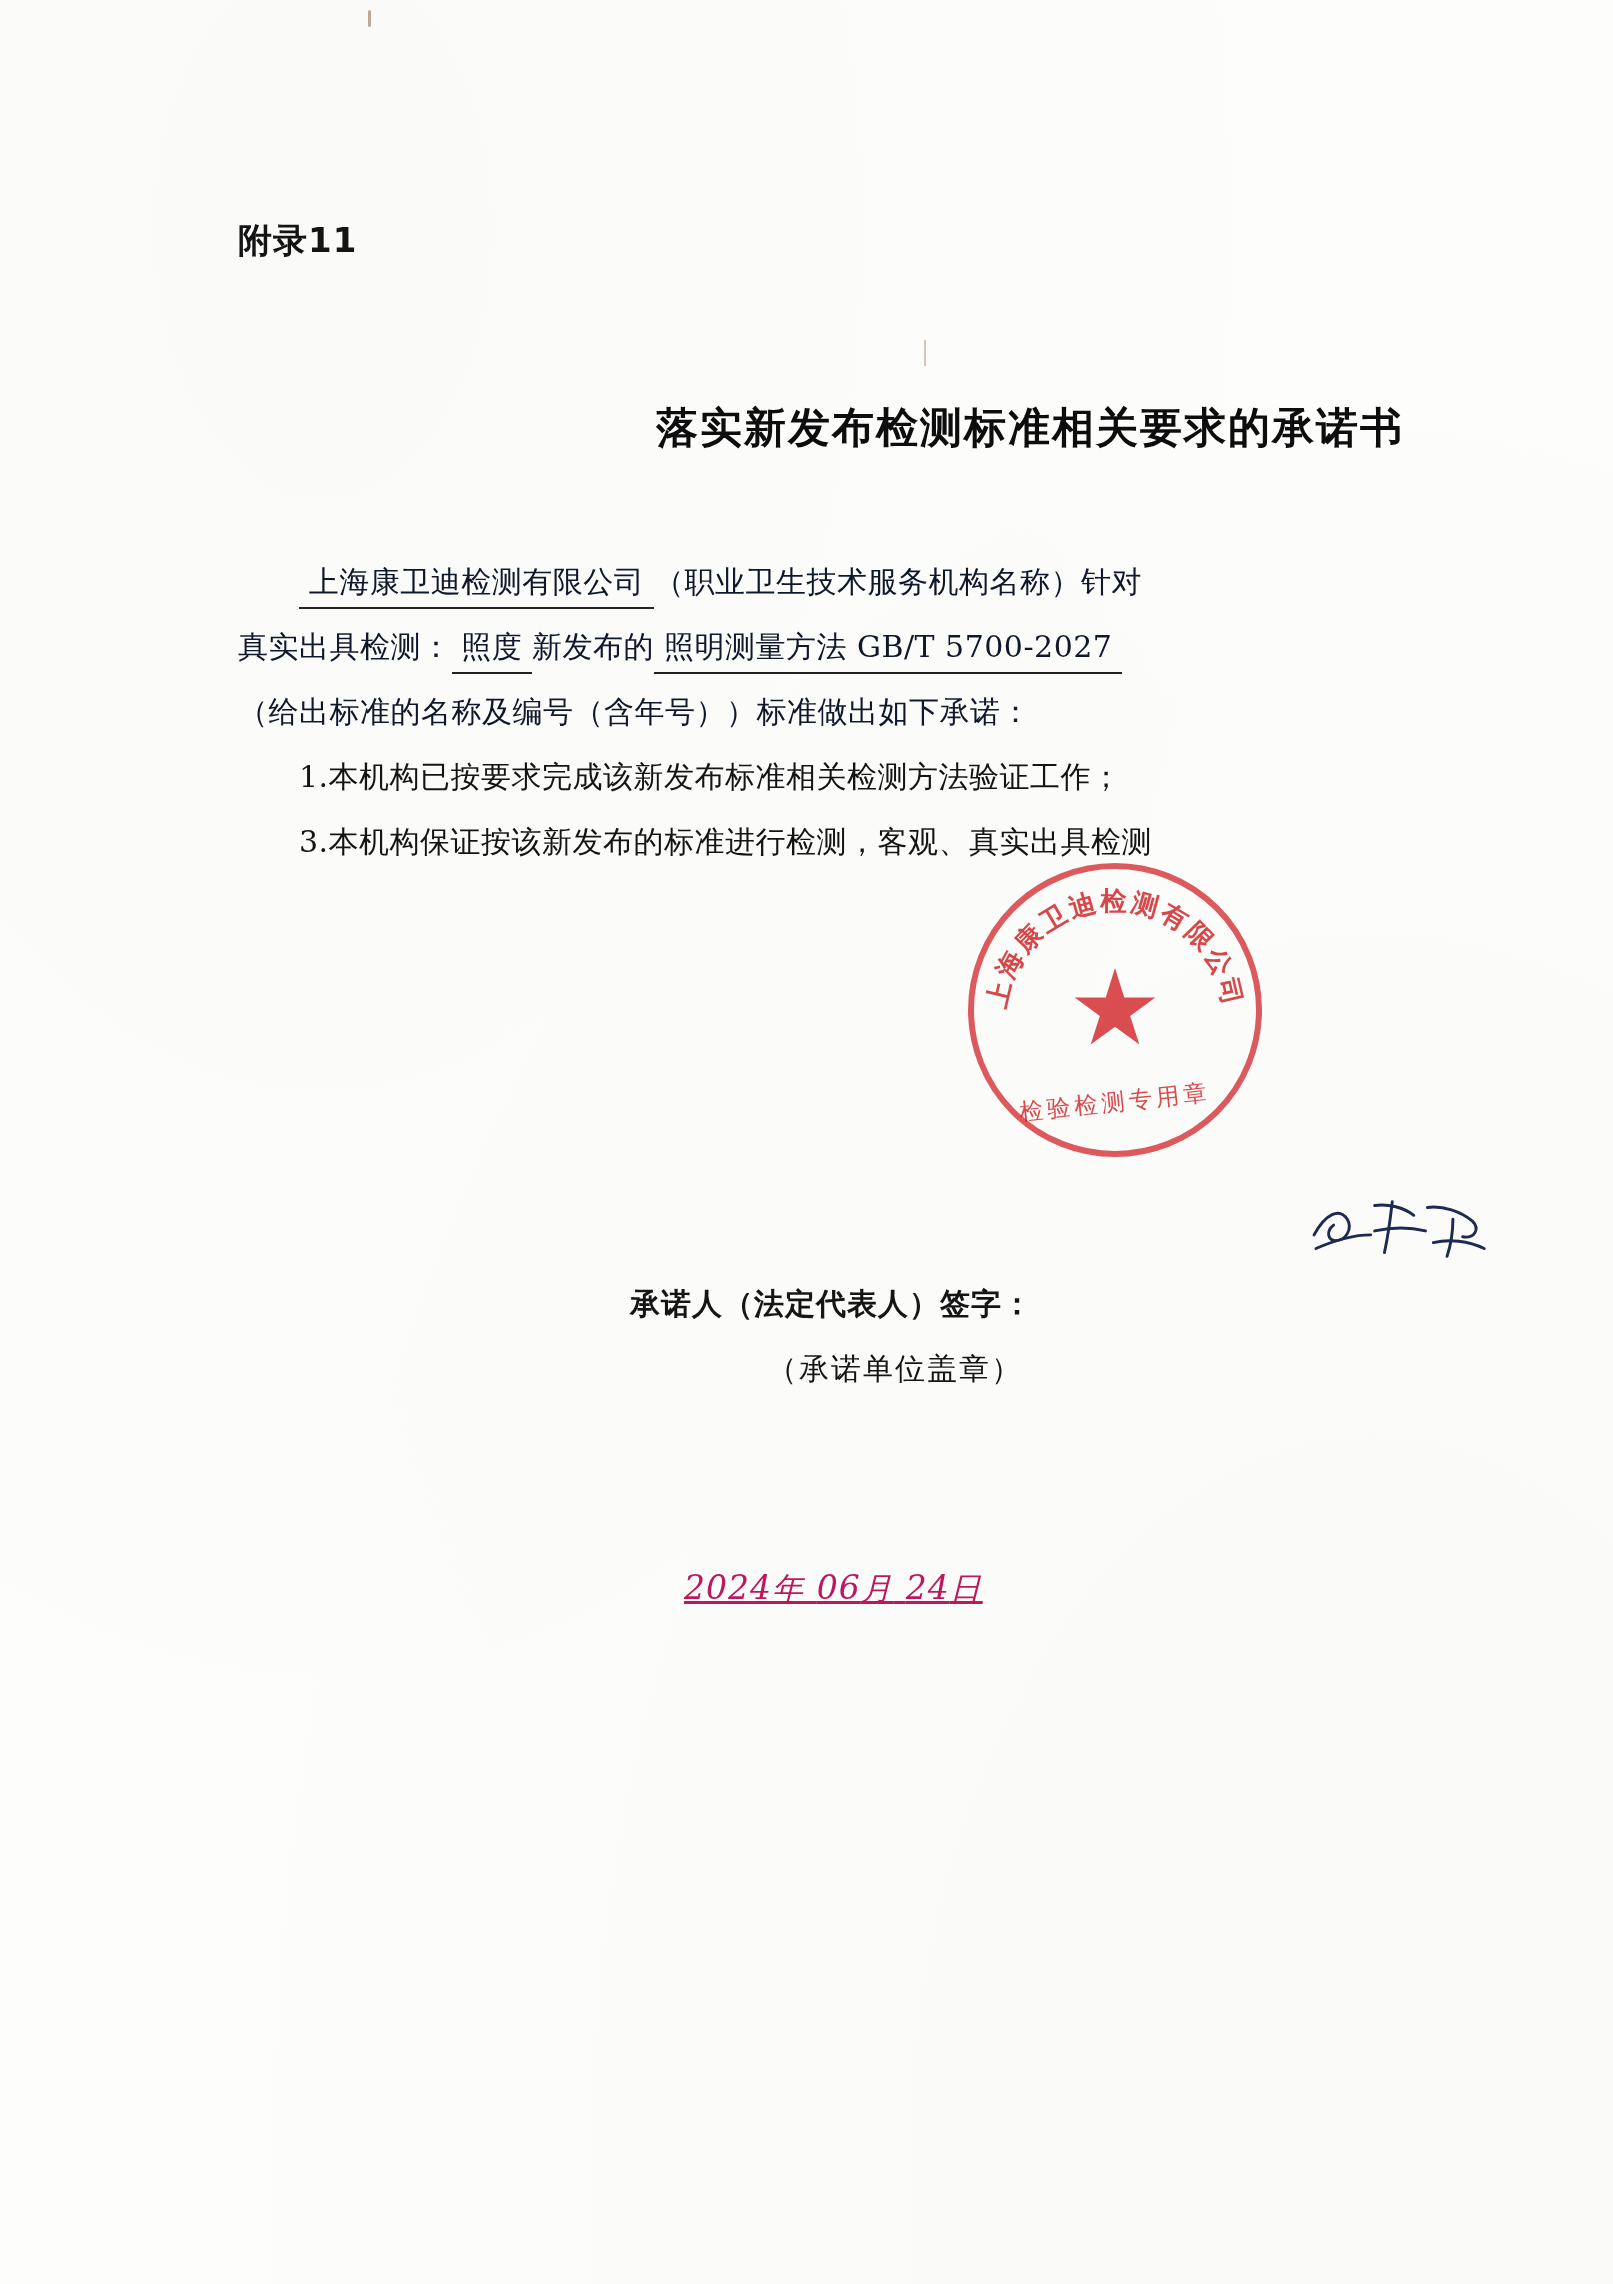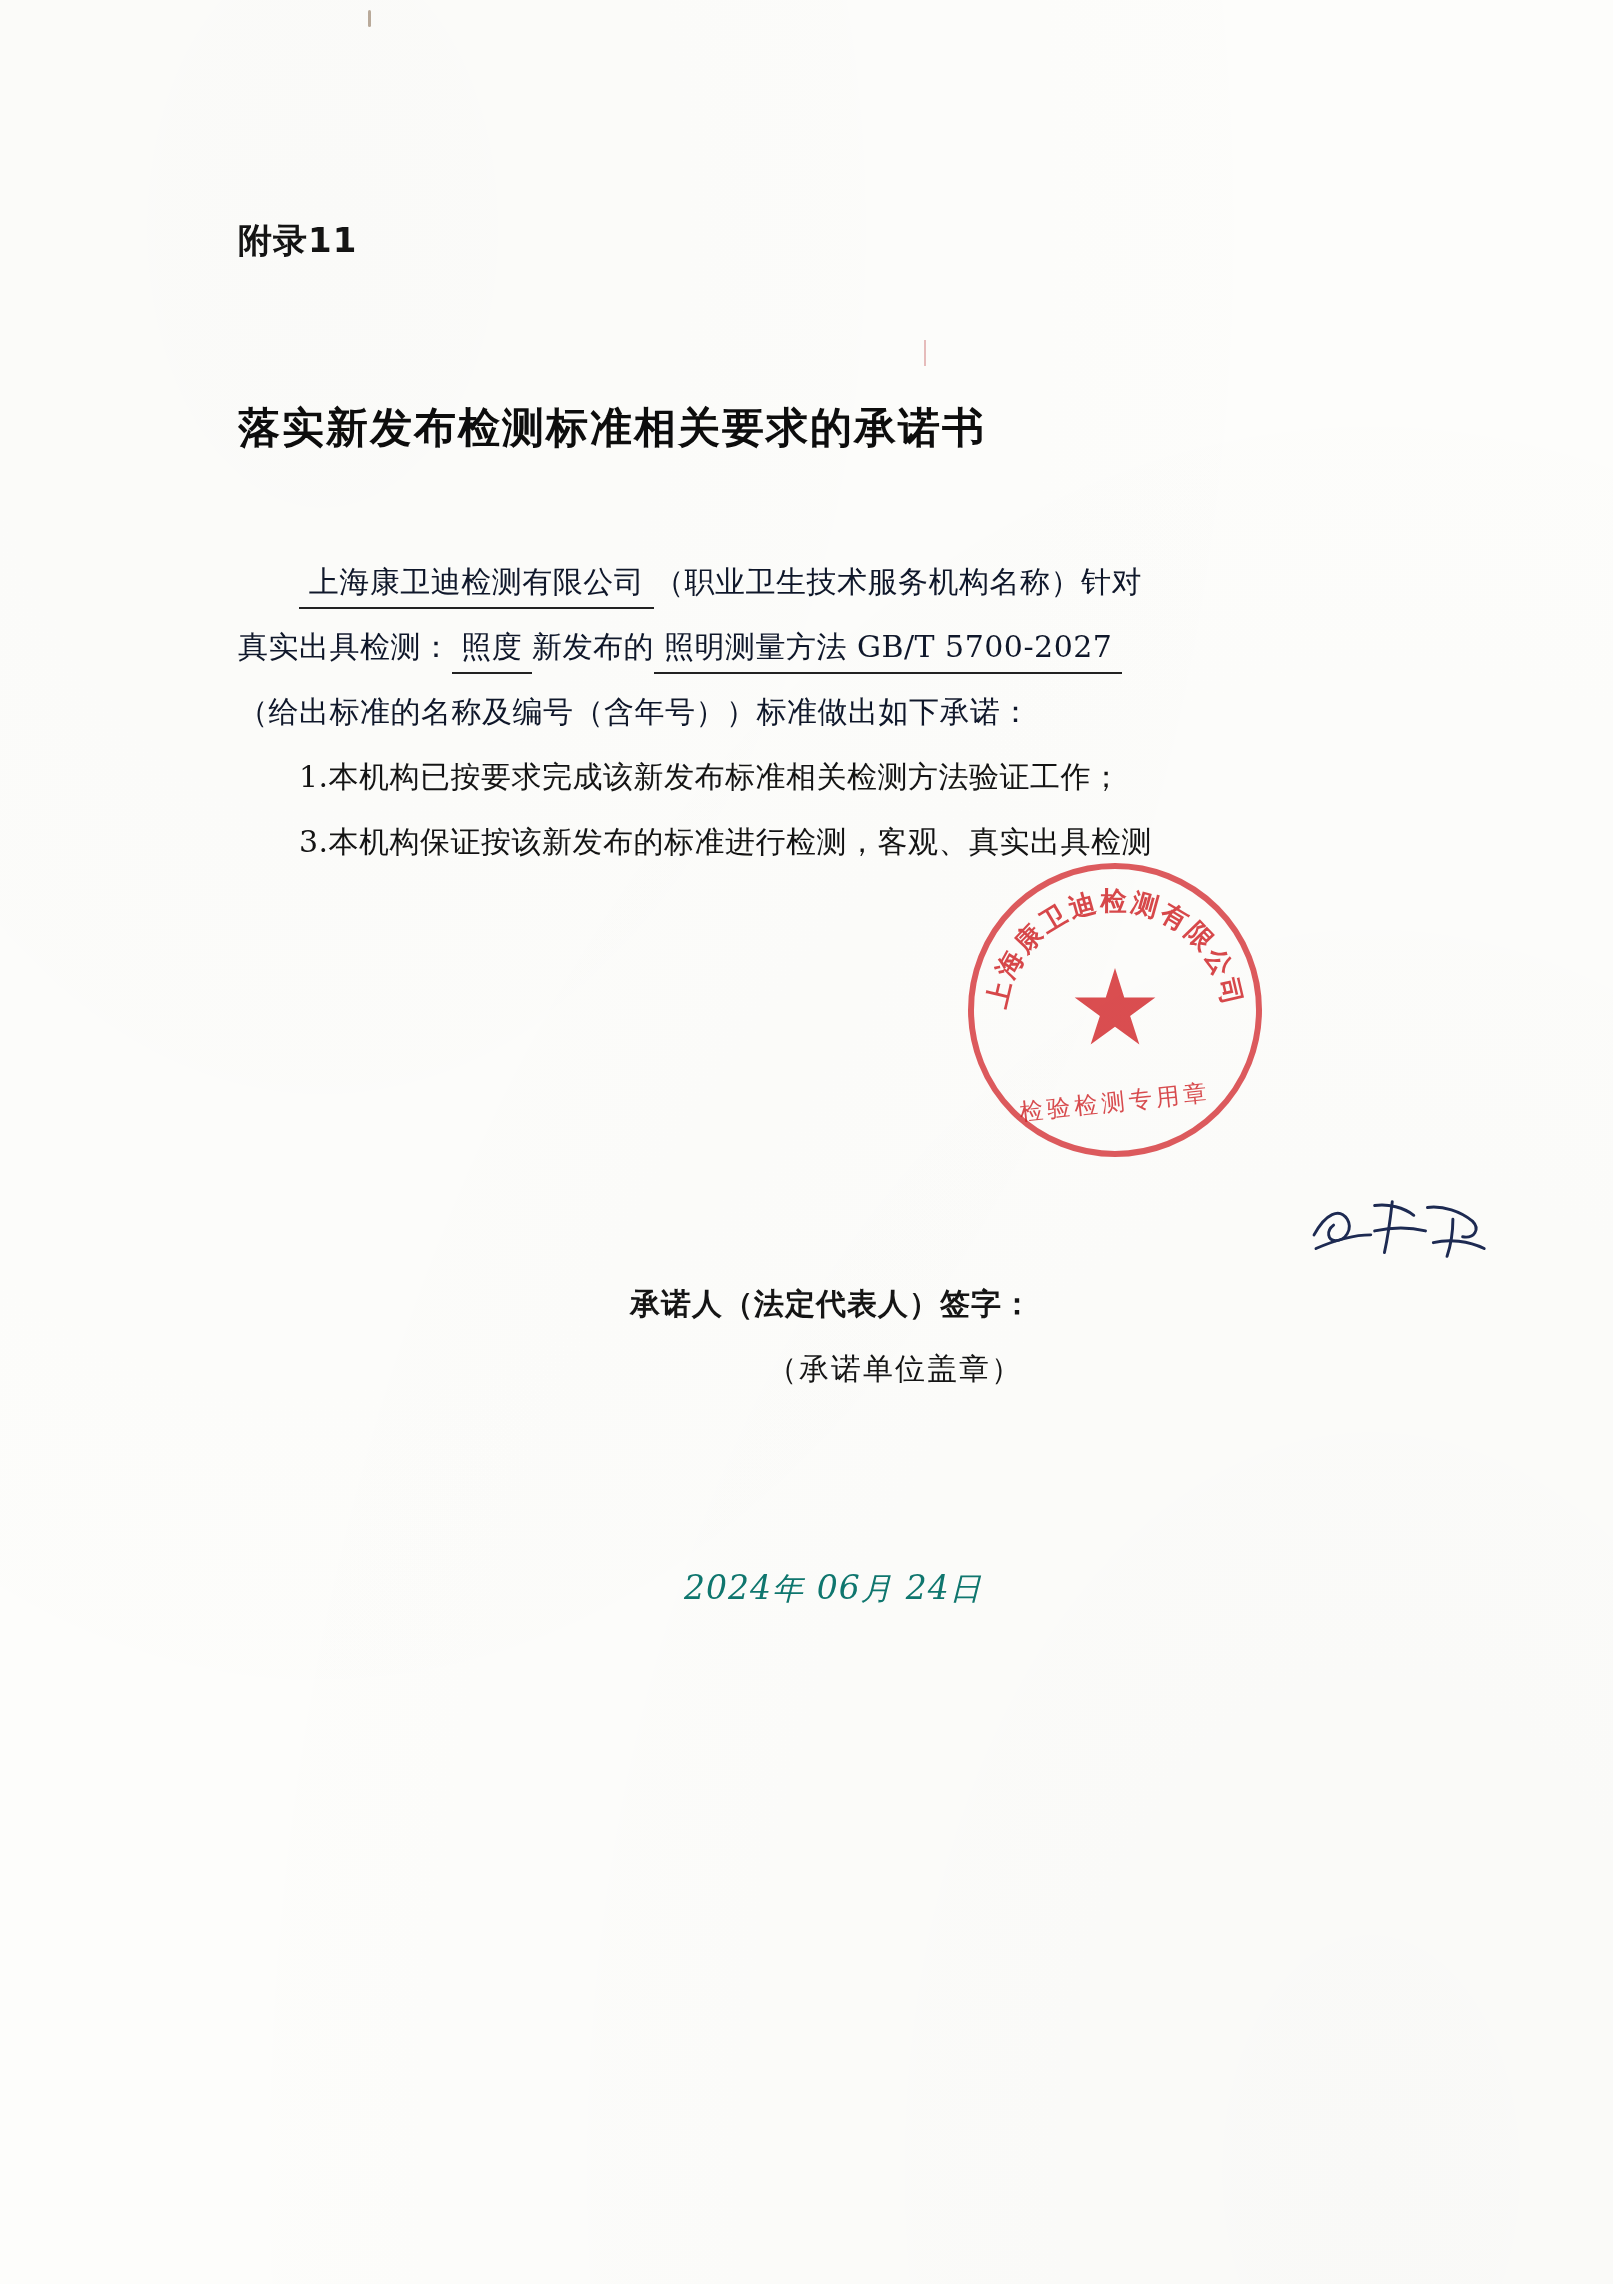--- a/index.html
+++ b/index.html
@@ -45,21 +45,21 @@
     font-size: 34px;
     font-weight: 700;
     letter-spacing: 1px;
     color: #141414;
   }
   .doc-title {
     position: absolute;
     left: 0;
     top: 400px;
     width: 1166px;
-    text-align: left;
+    text-align: right;
     font-family: "DejaVu Sans", "Liberation Sans", sans-serif;
     font-size: 42px;
     font-weight: 700;
     letter-spacing: 2px;
     color: #0d0d0d;
   }
   .body-block {
     position: absolute;
     left: 0;
     top: 549px;
@@ -121,22 +121,23 @@
     position: absolute;
     left: 446px;
     top: 284px;
     font-size: 31px;
     letter-spacing: 2px;
     color: #1b2340;
     font-family: "DejaVu Serif", "Liberation Serif", serif;
   }
   .handwriting {
     font-family: "DejaVu Serif", "Liberation Serif", serif;
-    color: #0f766e;
+    color: #be185d;
     font-style: italic;
+    text-decoration: underline;
   }
   .hw-num {
     font-size: 33px;
     letter-spacing: 1px;
   }
   
   .stamp {
     position: absolute;
     left: 730px;
     top: 863px;

